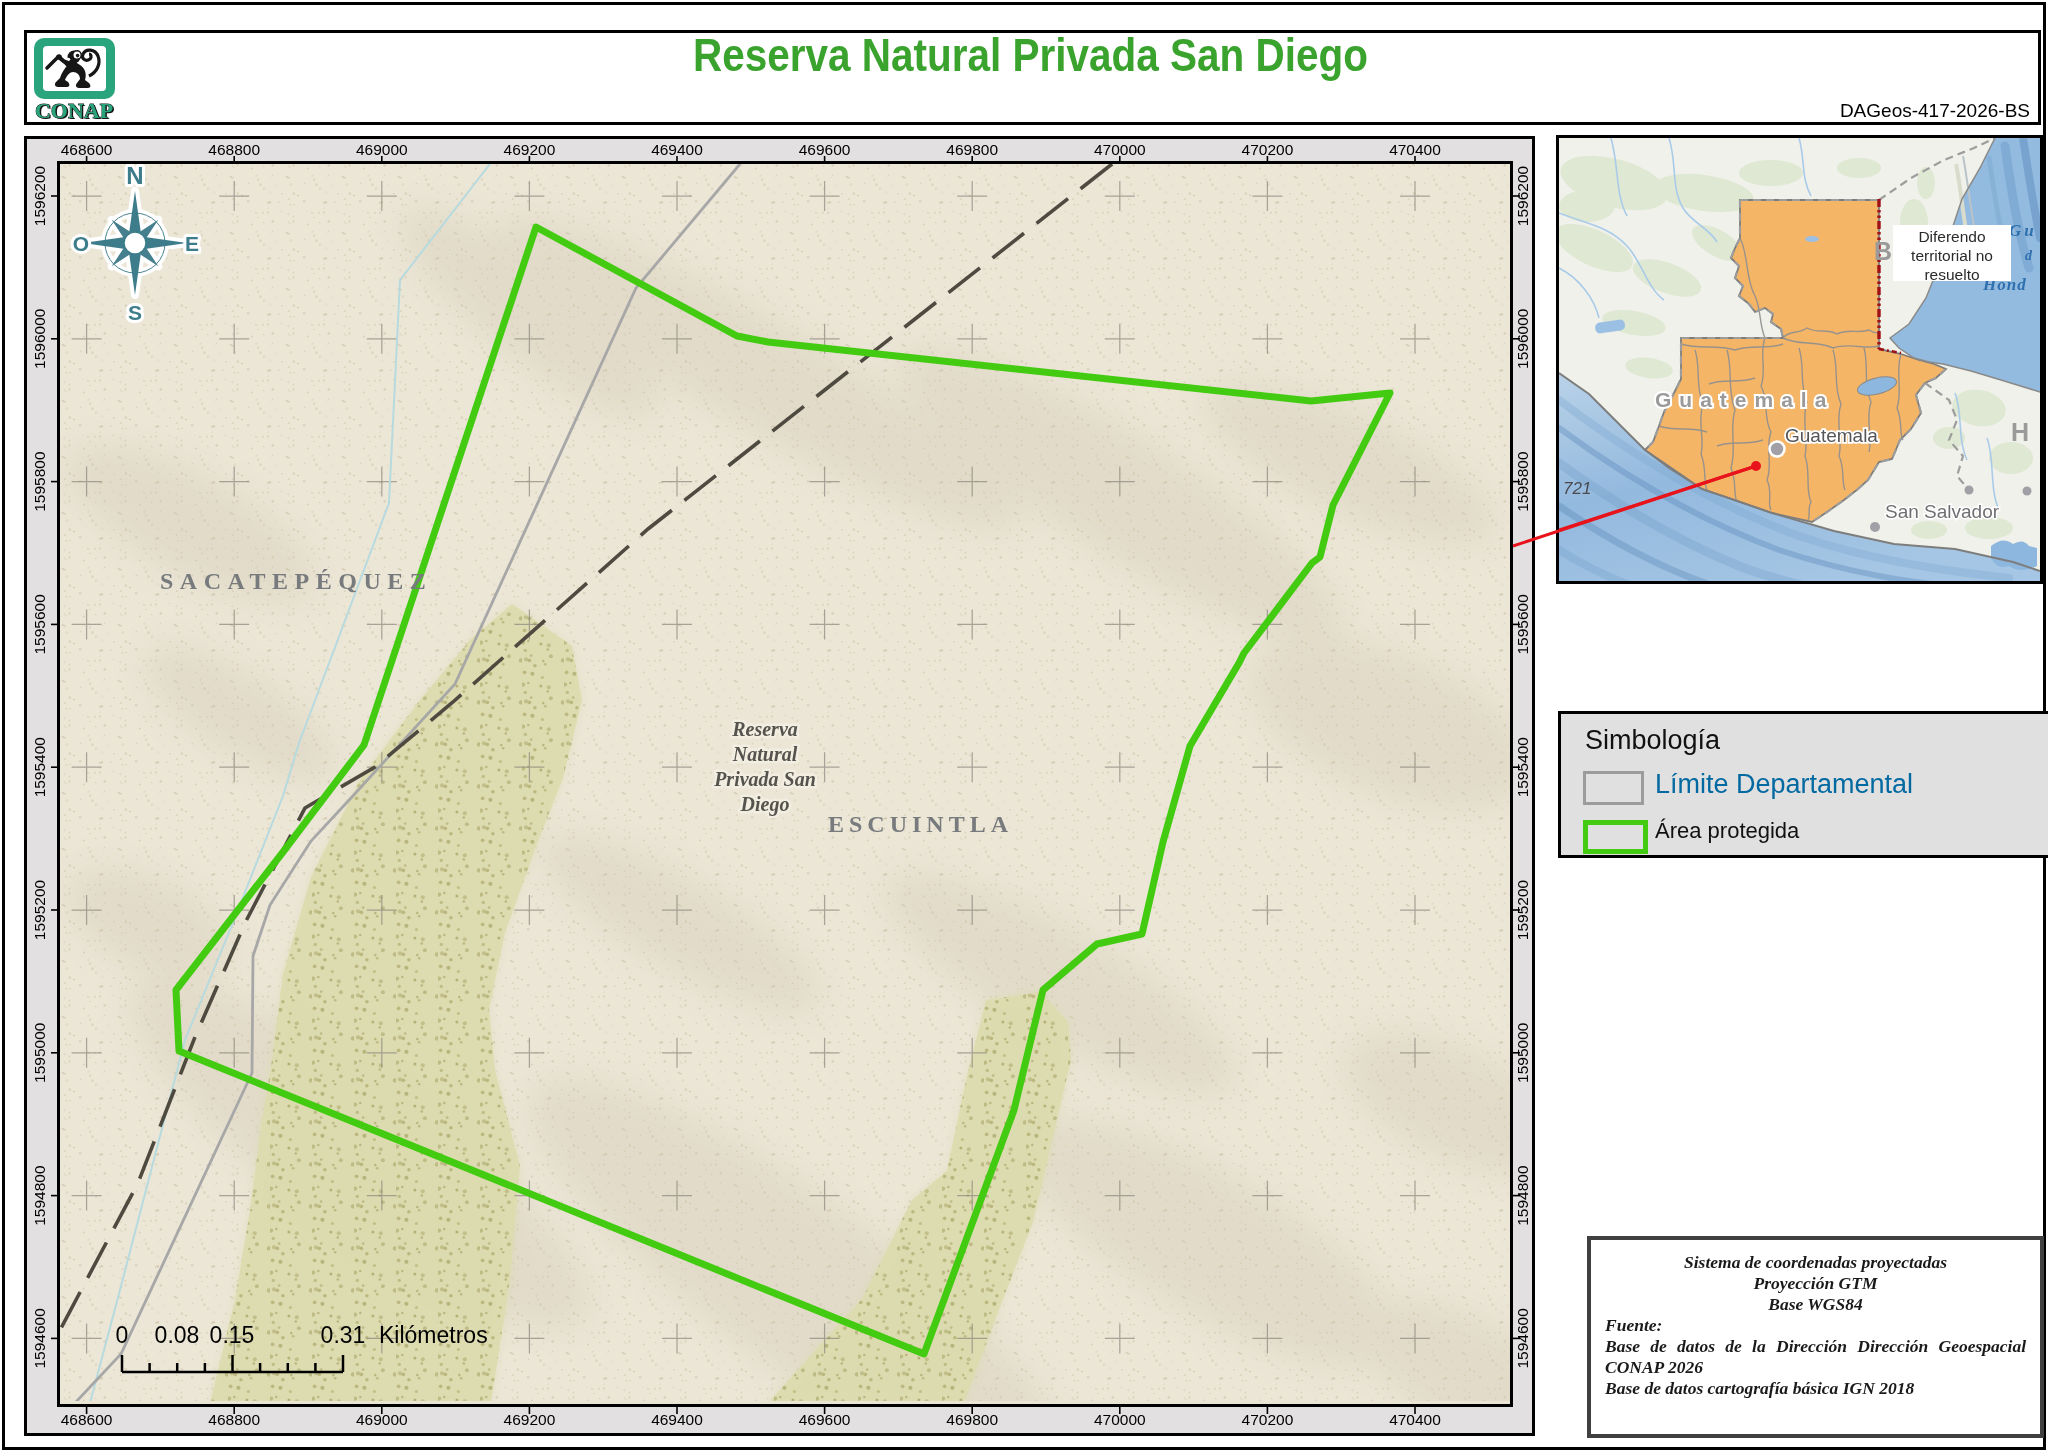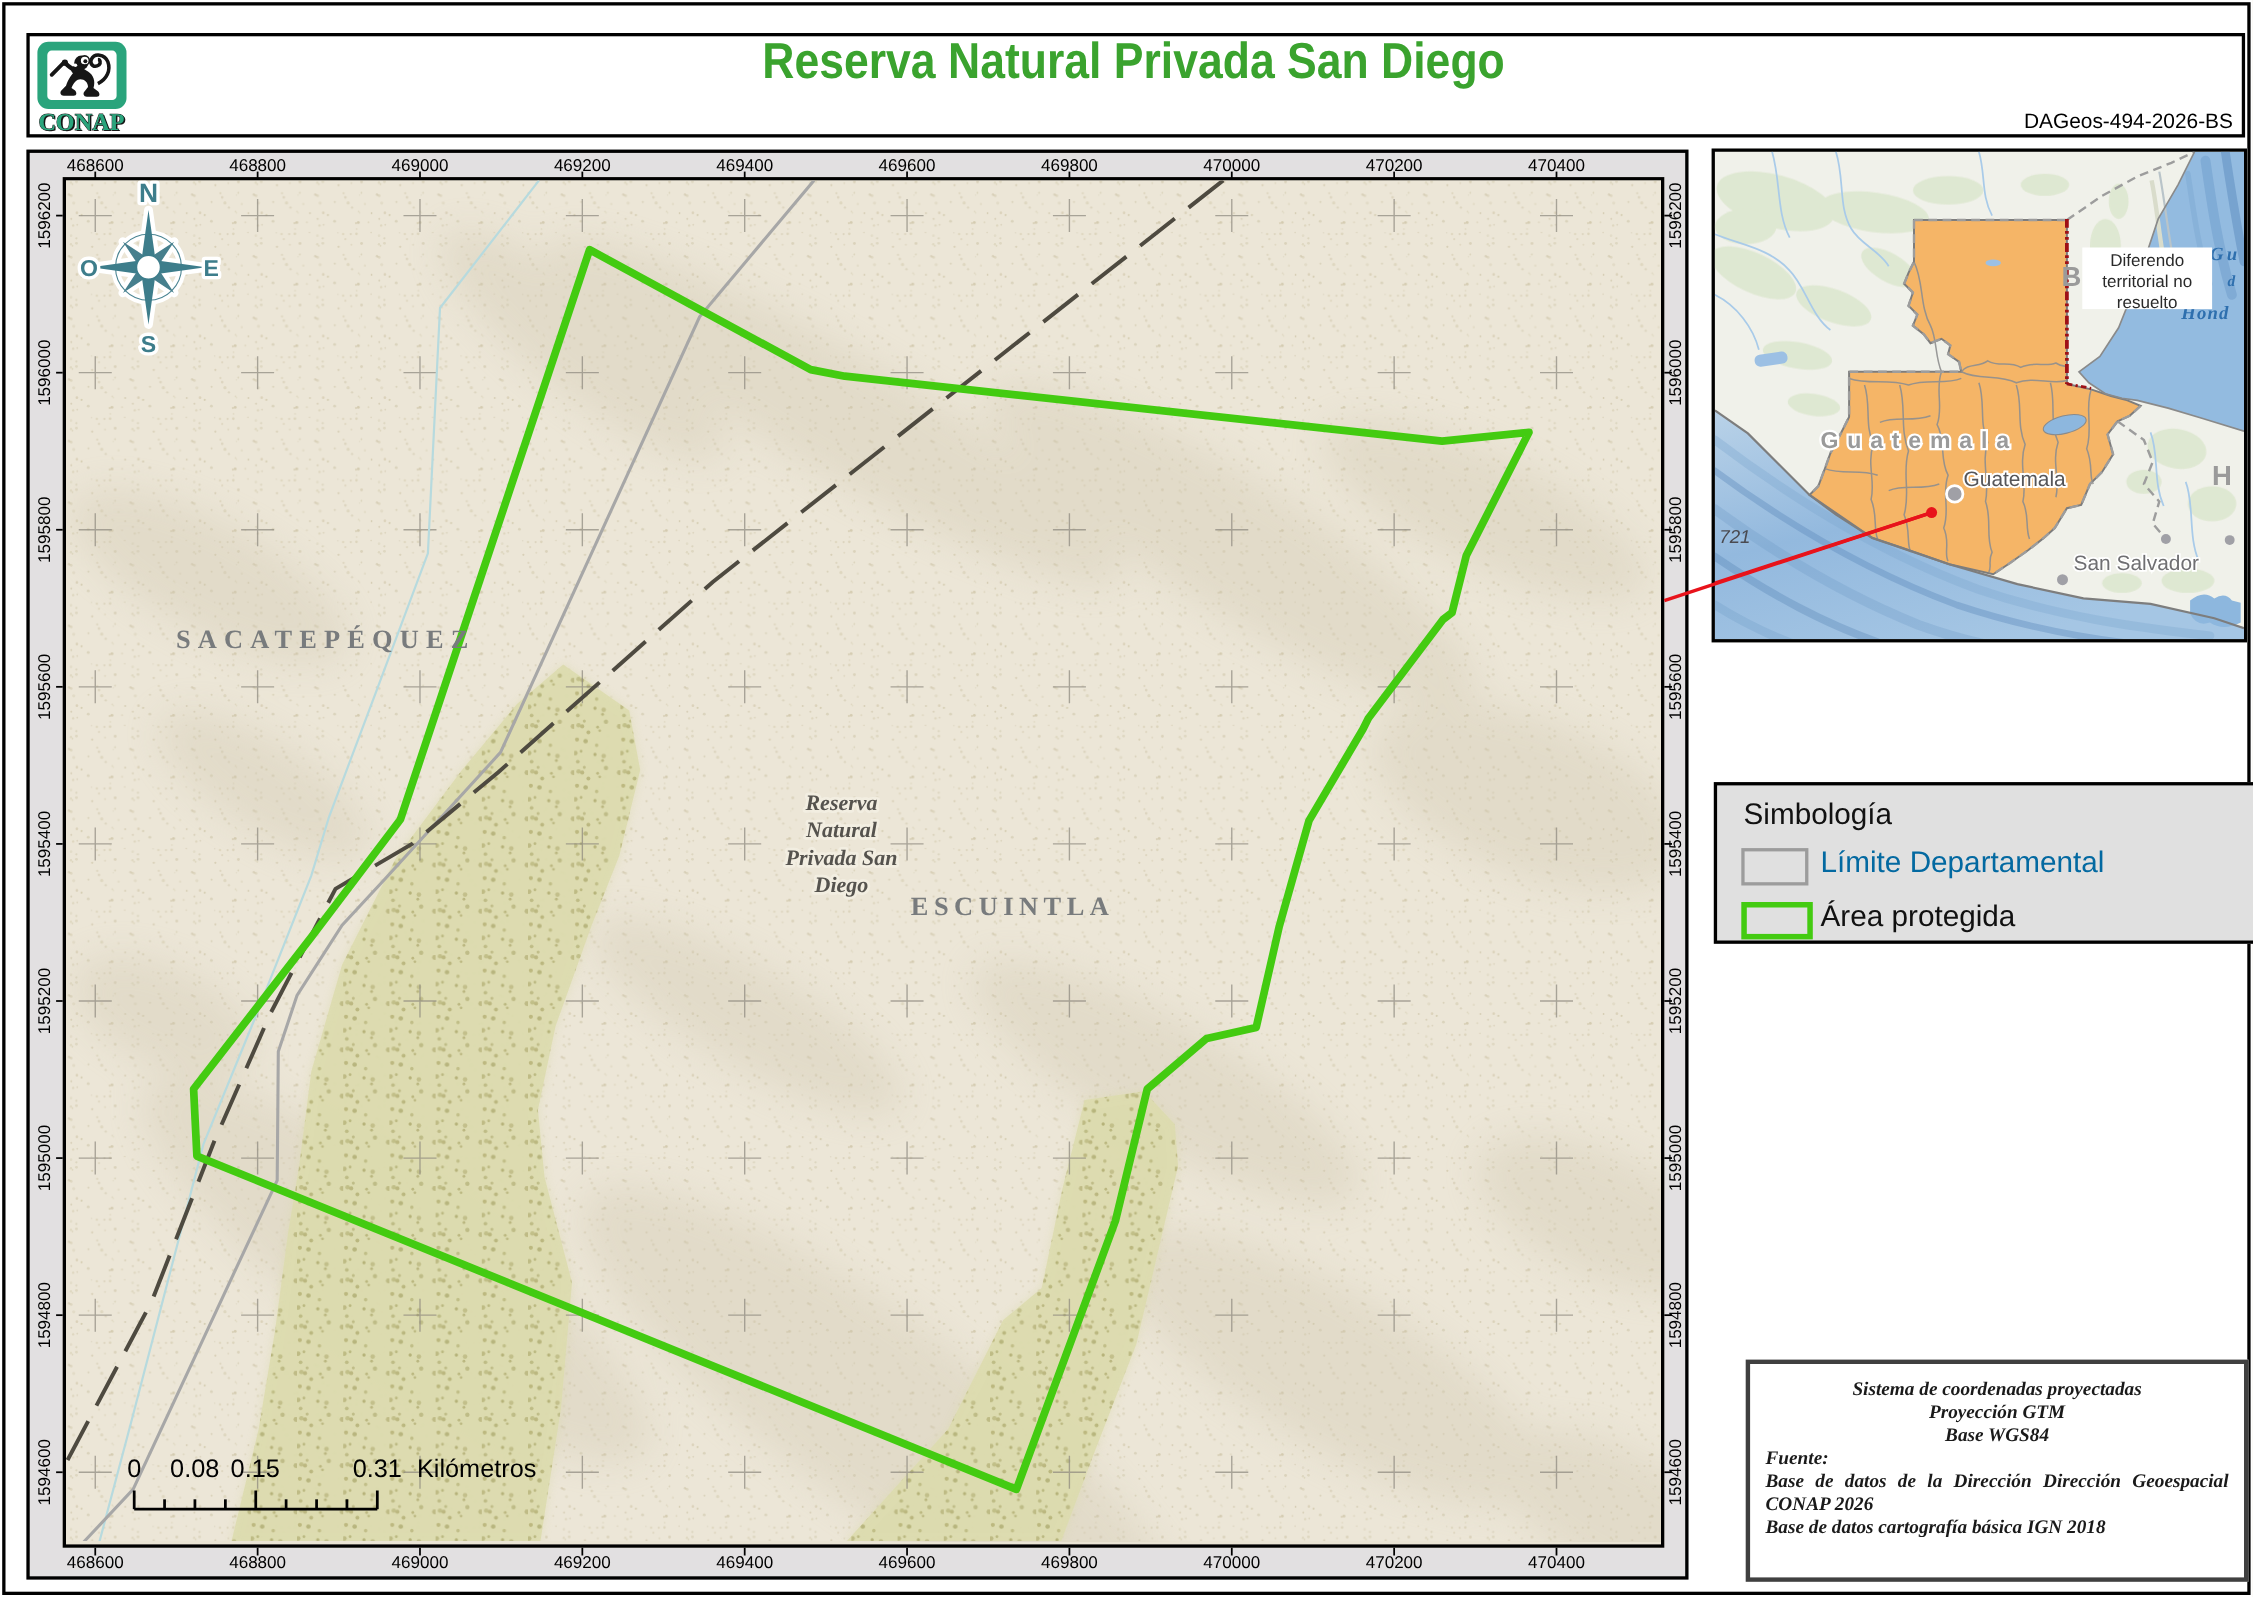--- a/index.html
+++ b/index.html
@@ -6,21 +6,21 @@
   body{width:2048px;height:1452px;position:relative;background:#ffffff;font-family:"Liberation Sans",sans-serif;overflow:hidden;}
   .abs{position:absolute;}
 </style>
 </head>
 <body>
 
 <div class="abs" style="left:2px;top:2px;width:2038px;height:1442px;border:3px solid #000;"></div>
 
 <div class="abs" style="left:24px;top:30px;width:2011px;height:89px;border:3px solid #000;background:#fff;"></div>
 <div class="abs" id="title" style="left:0px;top:28px;width:2060px;text-align:center;font-size:46px;color:#3aa32e;font-weight:bold;"><span style="display:inline-block;transform:scaleX(0.88);transform-origin:center;">Reserva Natural Privada San Diego</span></div>
-<div class="abs" style="left:1700px;top:100px;width:330px;text-align:right;font-size:19px;color:#000;">DAGeos-494-2026-BS</div>
+<div class="abs" style="left:1700px;top:100px;width:330px;text-align:right;font-size:19px;color:#000;">DAGeos-417-2026-BS</div>
 
 <svg class="abs" style="left:30px;top:34px;" width="100" height="92" viewBox="0 0 100 92">
     <rect x="4" y="4" width="81" height="61" rx="10" fill="#2aa47c"></rect>
     <rect x="13" y="12" width="63" height="45" rx="4" fill="#ffffff"></rect>
     <g transform="translate(13,12)">
  <path d="M4,22 L15,11" stroke="#161616" stroke-width="3.5" stroke-linecap="round"></path>
  <circle cx="16" cy="11" r="2.8" fill="#161616"></circle>
  <path d="M16,11 C19,14 21,16 24,17" stroke="#161616" stroke-width="4" fill="none"></path>
  <path d="M46,30 C54,26 58,18 55,10 C52,3 43,2 40,8 C38,13 43,16 47,13 C49,11 48,8 46,8" stroke="#161616" stroke-width="3.2" fill="none"></path>
  <path d="M27,17 C23,20 19,26 17,32 L13,36 C11,38 12,41 15,41 L24,41 C27,41 27,38 25,36 L22,34 C24,29 27,26 30,26 C34,26 37,29 37,33 L34,37 C32,39 33,42 36,42 L45,42 C48,42 48,39 46,37 L42,34 C44,28 42,22 37,19 C33,16 30,15 27,17 Z" fill="#161616"></path>
@@ -392,21 +392,21 @@
 
 <svg class="abs" style="left:0;top:0;" width="2048" height="1452" viewBox="0 0 2048 1452" pointer-events="none">
   <line x1="1756" y1="466" x2="1513" y2="546" stroke="#e8131b" stroke-width="3"></line>
 </svg>
 
 <div class="abs" style="left:1558px;top:711px;width:477px;height:141px;border:3px solid #000;background:#e0e0e0;padding-left:48px;">
   <div class="abs" style="left:24px;top:11px;font-size:27px;color:#111;">Simbología</div>
   <div class="abs" style="left:22px;top:57px;width:55px;height:28px;border:3px solid #9c9c9c;background:#e0e0e0;"></div>
   <div class="abs" style="left:94px;top:55px;font-size:27px;color:#0369a1;">Límite Departamental</div>
   <div class="abs" style="left:22px;top:106px;width:55px;height:24px;border:5px solid #43cb11;background:#e0e0e0;"></div>
-  <div class="abs" style="left:94px;top:104px;font-size:27px;color:#111;">Área protegida</div>
+  <div class="abs" style="left:94px;top:104px;font-size:22px;color:#111;">Área protegida</div>
 </div>
 
 <div class="abs" style="left:1576px;top:1236px;width:449px;height:194px;border:4px solid #404040;background:#fff;font-family:'Liberation Serif',serif;font-style:italic;font-weight:bold;color:#1a1a1a;margin-left:11px;">
   <div style="padding:12px 14px 0 14px;font-size:17.5px;line-height:21px;">
     <div style="text-align:center;">Sistema de coordenadas proyectadas</div>
     <div style="text-align:center;">Proyección GTM</div>
     <div style="text-align:center;">Base WGS84</div>
     <div>Fuente:</div>
     <div style="text-align:justify;text-align-last:justify;">Base de datos de la Dirección Dirección Geoespacial</div>
     <div>CONAP 2026</div>

